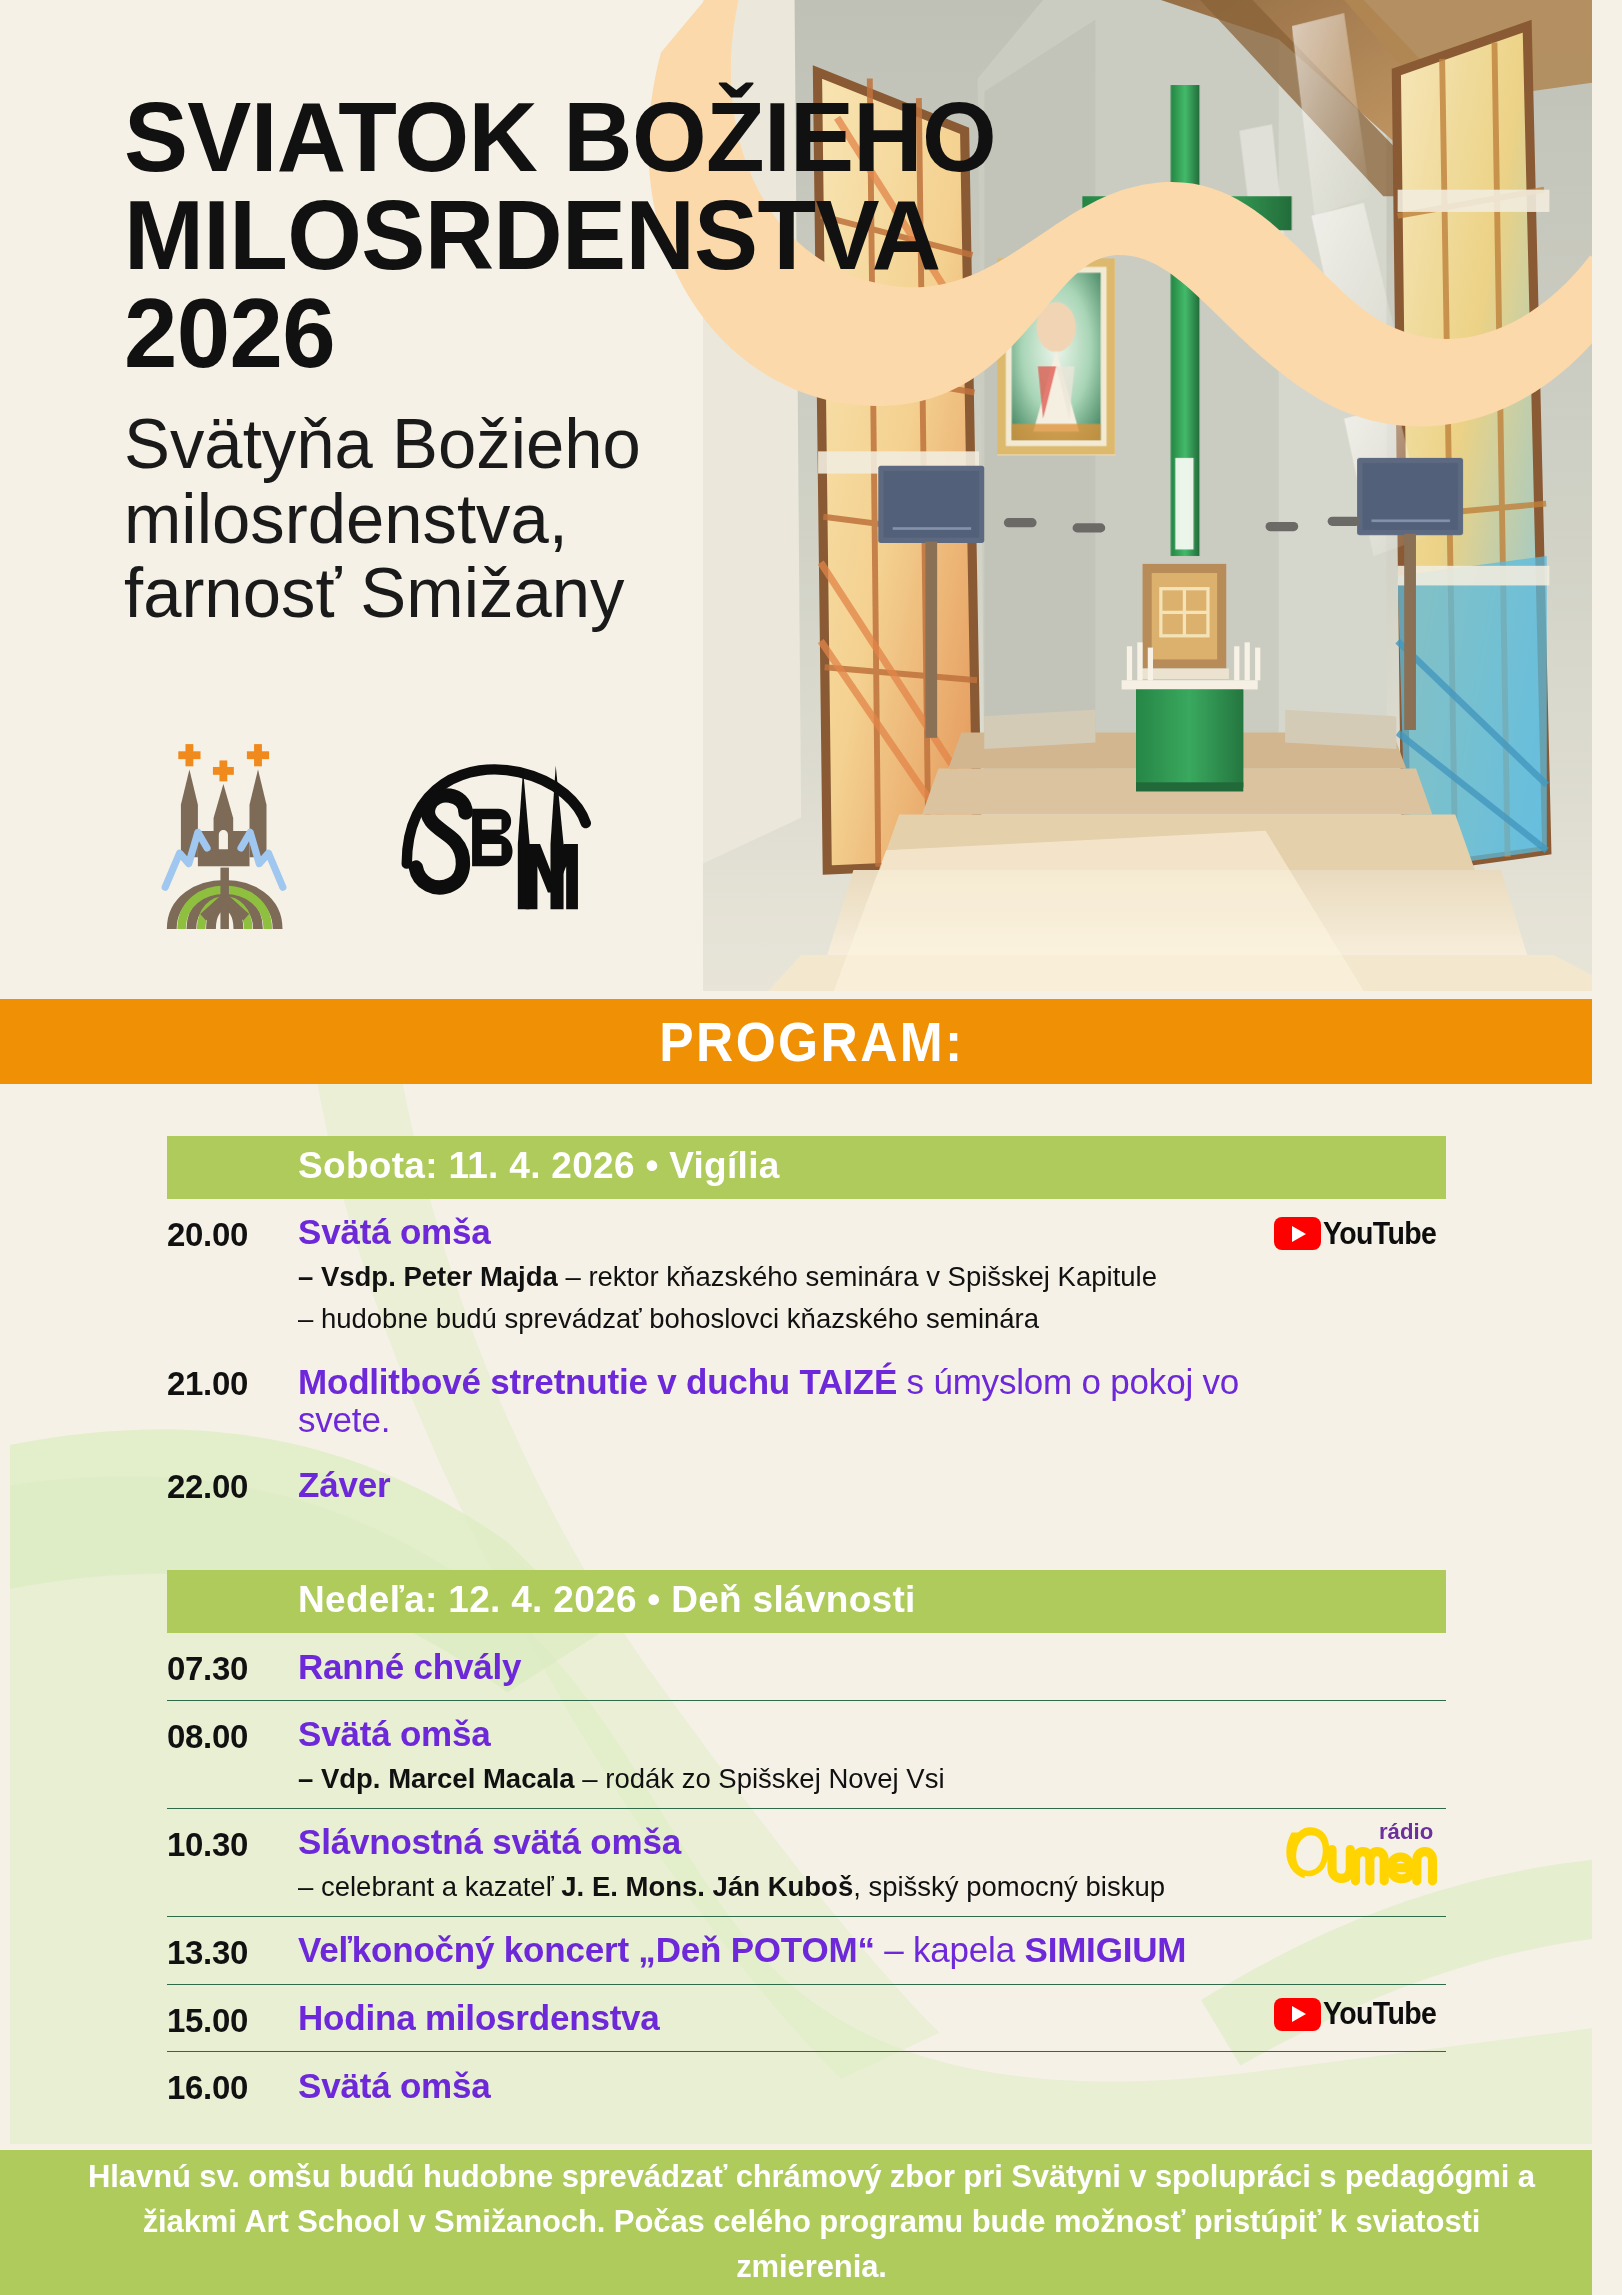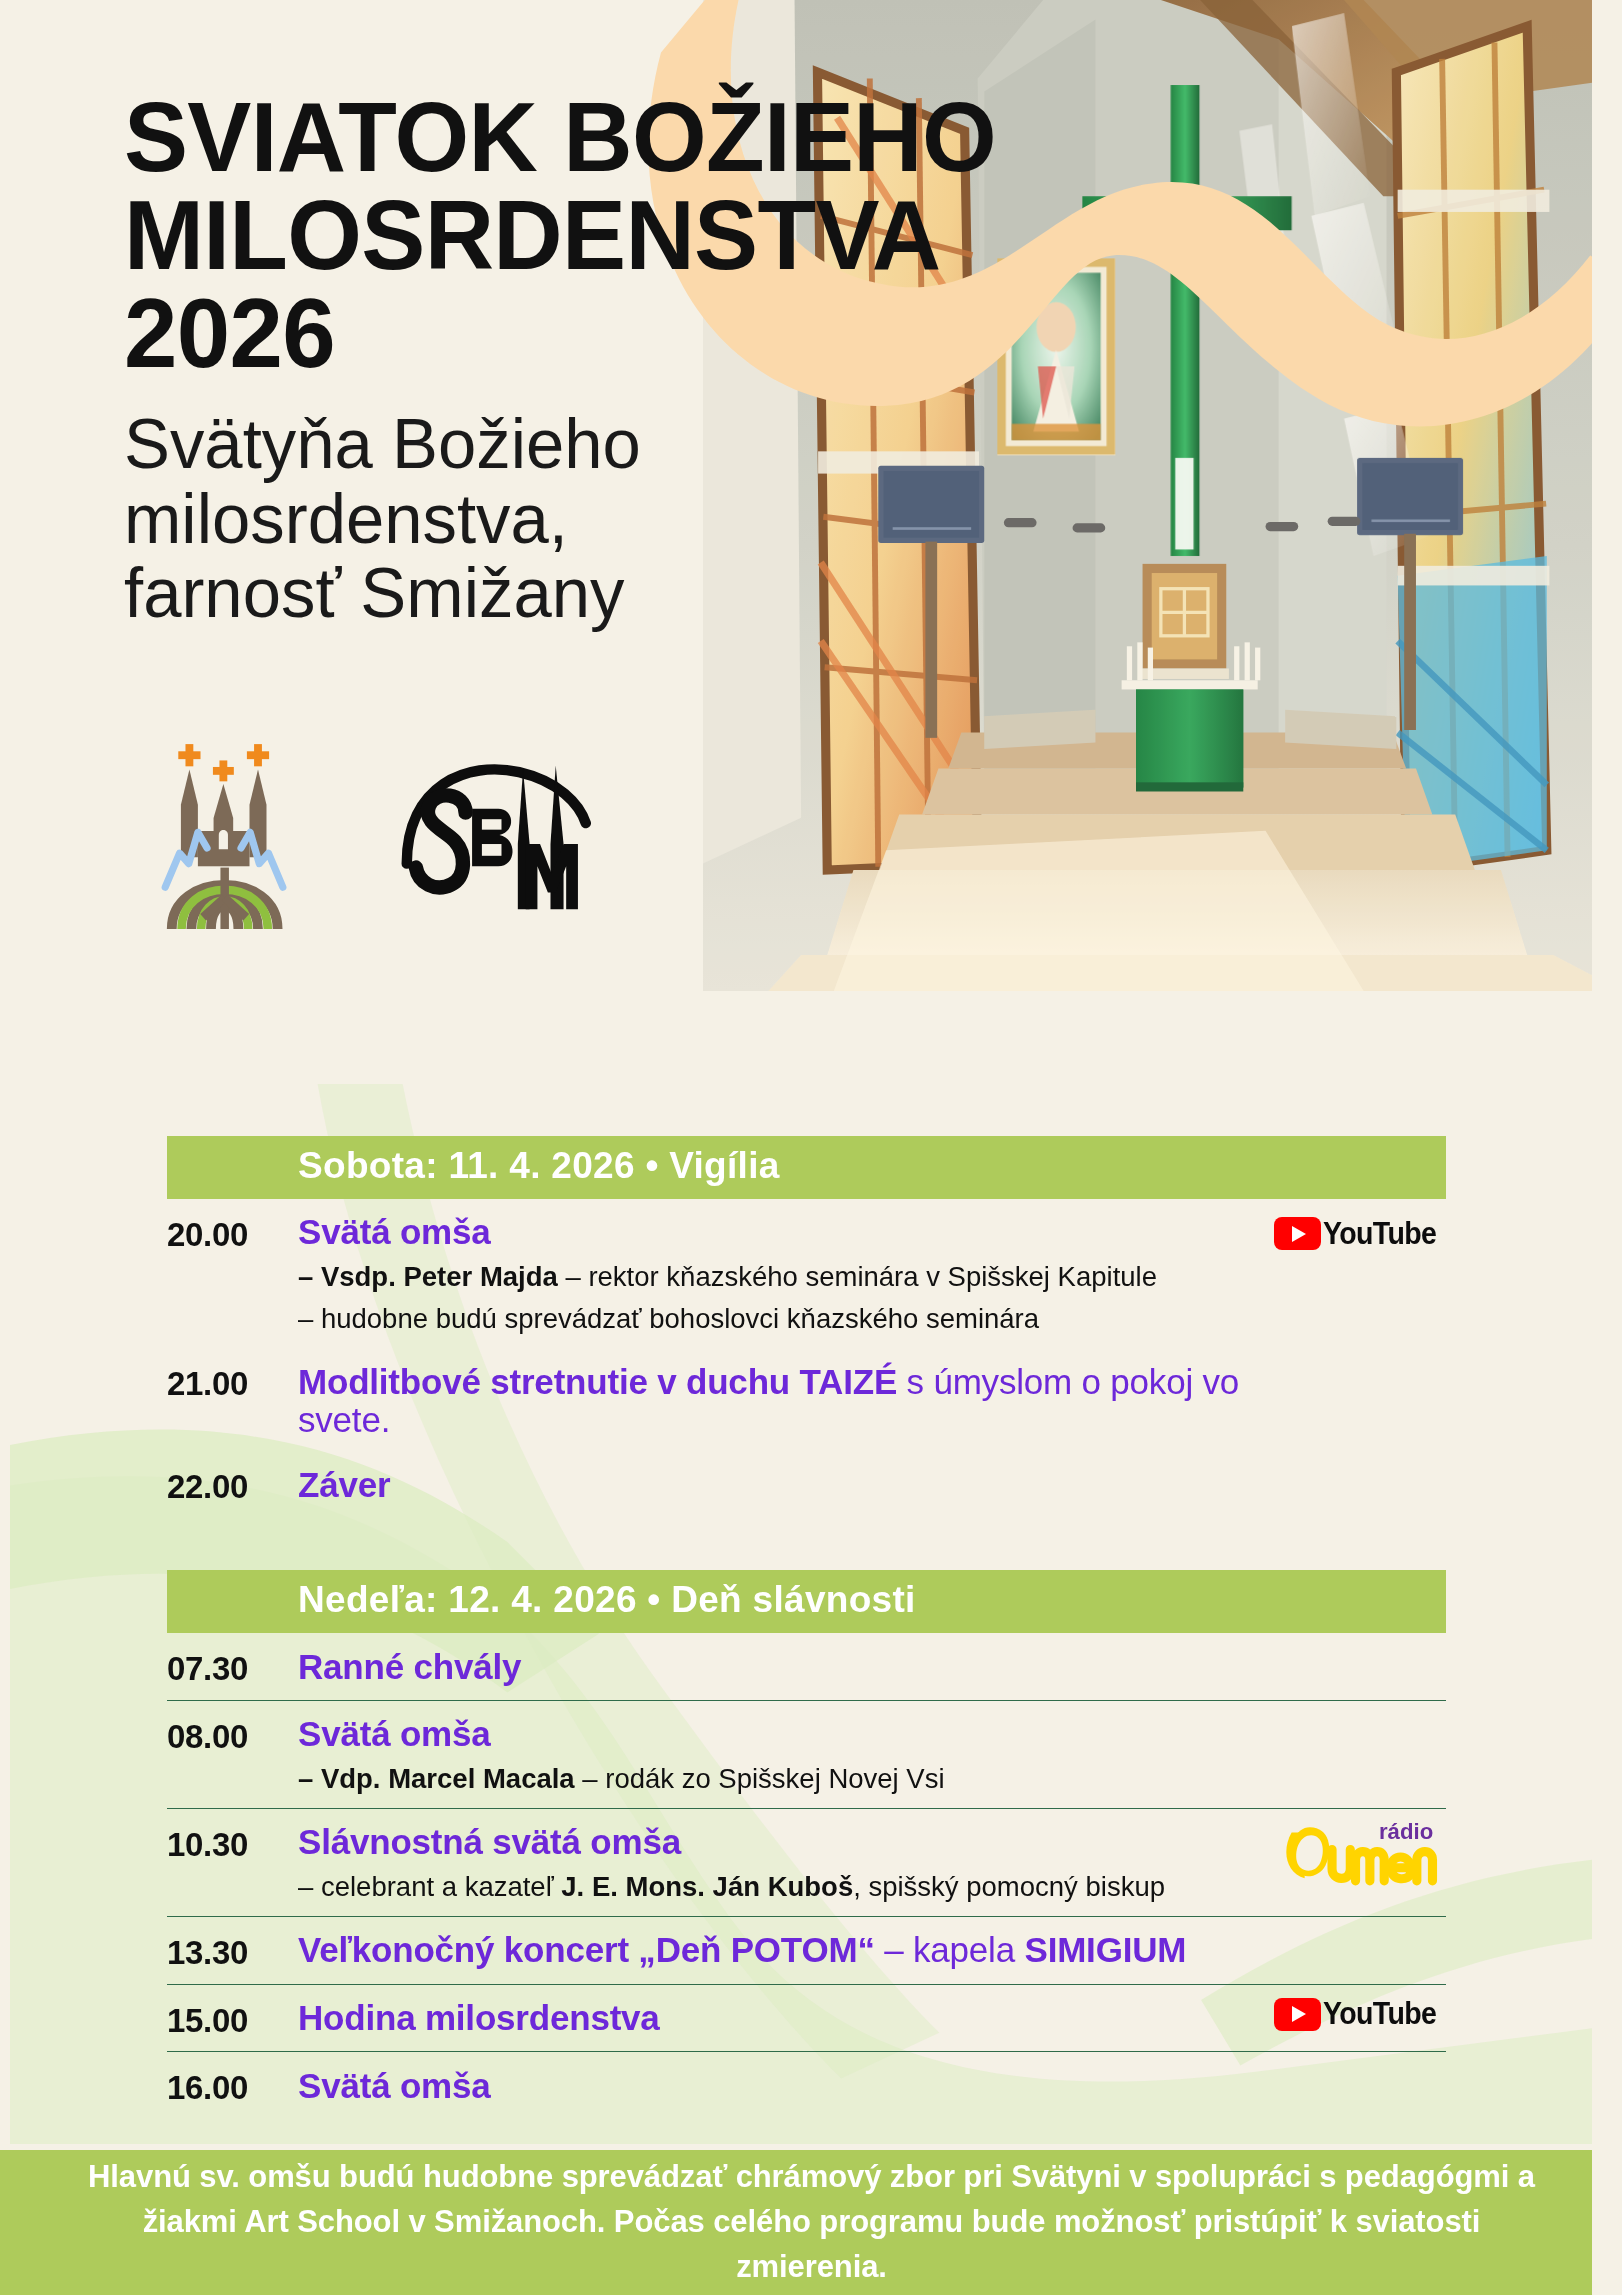--- a/index.html
+++ b/index.html
@@ -363,20 +363,23 @@
 
         <path d="M118,96 L158,96 C182,96 186,130 160,136 C188,142 186,184 158,184 L118,184 Z" fill="#0d0d0d"></path>
         <rect x="133" y="112" width="30" height="16" fill="#f5f1e6"></rect>
         <rect x="133" y="150" width="30" height="18" fill="#f5f1e6"></rect>
 
         <path d="M200,250 L200,150 L222,150 L240,196 L258,150 L280,150 L280,250 L262,250 L262,184 L246,224 L234,224 L218,184 L218,250 Z" fill="#0d0d0d"></path>
       </svg>
     </div>
   </div>
 
+  <div class="program-banner">
+    <span>PROGRAM:</span>
+  </div>
 
   <div class="program-body">
     <svg class="bg-waves" viewBox="0 0 2480 1620" preserveAspectRatio="none">
       <path d="M0,540 C 400,430 760,720 1060,1020 C 1320,1280 1520,1420 1760,1500 L1760,1620 L0,1620 Z" fill="#dcecc2" opacity="0.0"></path>
       <path d="M-40,620 C 300,560 520,640 700,760 C 900,895 980,1120 1120,1300
                C 1260,1480 1500,1560 1900,1510 L2520,1430 L2520,1620 L-40,1620 Z" fill="#dcecc2" opacity="0.55"></path>
       <path d="M-40,560 C 320,480 560,560 760,700 L 900,840 L 760,930
                C 560,780 320,700 -40,780 Z" fill="#dcecc2" opacity="0.75"></path>
       <path d="M600,0 C 660,300 780,620 980,900 C 1150,1135 1300,1330 1420,1450
                L1270,1520 C 1120,1370 960,1150 820,900 C 640,580 520,280 470,0 Z" fill="#dcecc2" opacity="0.42"></path>

